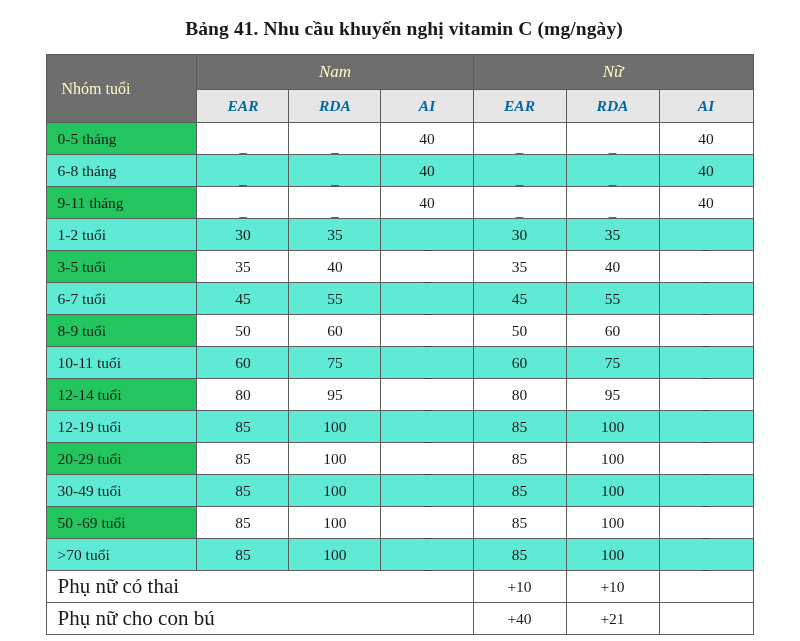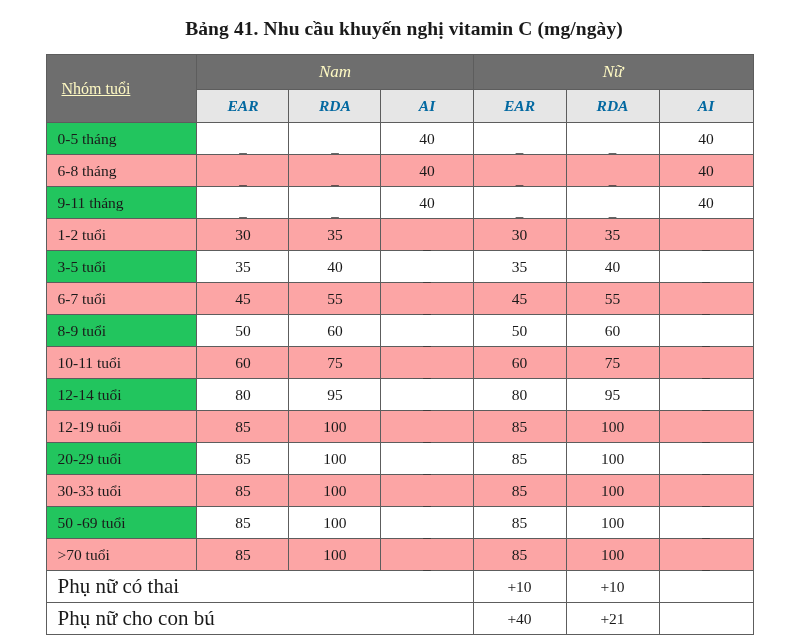--- a/index.html
+++ b/index.html
@@ -58,37 +58,36 @@
     background: #e6e6e6;
     color: #0369a1;
     font-style: italic;
     font-weight: bold;
     font-size: 15.5px;
     height: 32px;
   }
   thead th.agecol {
     text-align: left;
     padding-left: 14px;
-    text-decoration: underline;
   }
   tbody tr td {
     height: 31px;
   }
   tbody td.age {
     text-align: left;
     padding-left: 10px;
     background: #22c55e;
     font-size: 15.5px;
   }
   tbody td.val {
     background: #ffffff;
     font-size: 15.5px;
   }
   tbody tr.alt td.val, tbody tr.alt td.age {
-    background: #fca5a5;
+    background: #5eead4;
   }
   .dash {
     display: inline-block;
     position: relative;
     top: 8px;
     font-size: 15px;
     color: #333;
   }
   td.ai-dash .dash {
     top: 9px;
@@ -226,21 +225,21 @@
         <tr>
           <td class="age">20-29 tuổi</td>
           <td class="val">85</td>
           <td class="val">100</td>
           <td class="val ai-dash"><span class="dash">_</span></td>
           <td class="val">85</td>
           <td class="val">100</td>
           <td class="val ai-dash"><span class="dash">_</span></td>
         </tr>
         <tr class="alt">
-          <td class="age">30-33 tuổi</td>
+          <td class="age">30-49 tuổi</td>
           <td class="val">85</td>
           <td class="val">100</td>
           <td class="val ai-dash"><span class="dash">_</span></td>
           <td class="val">85</td>
           <td class="val">100</td>
           <td class="val ai-dash"><span class="dash">_</span></td>
         </tr>
         <tr>
           <td class="age">50 -69 tuổi</td>
           <td class="val">85</td>

